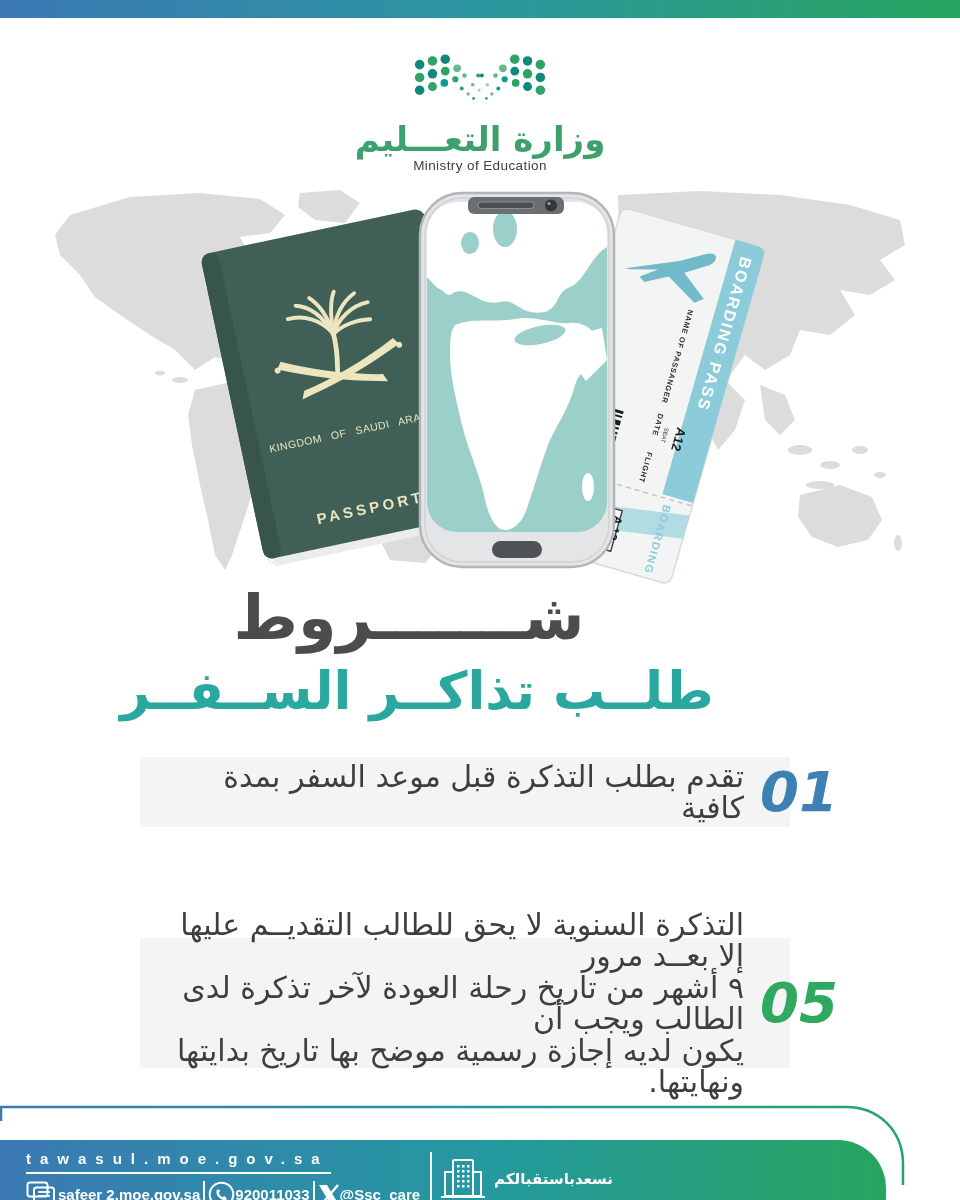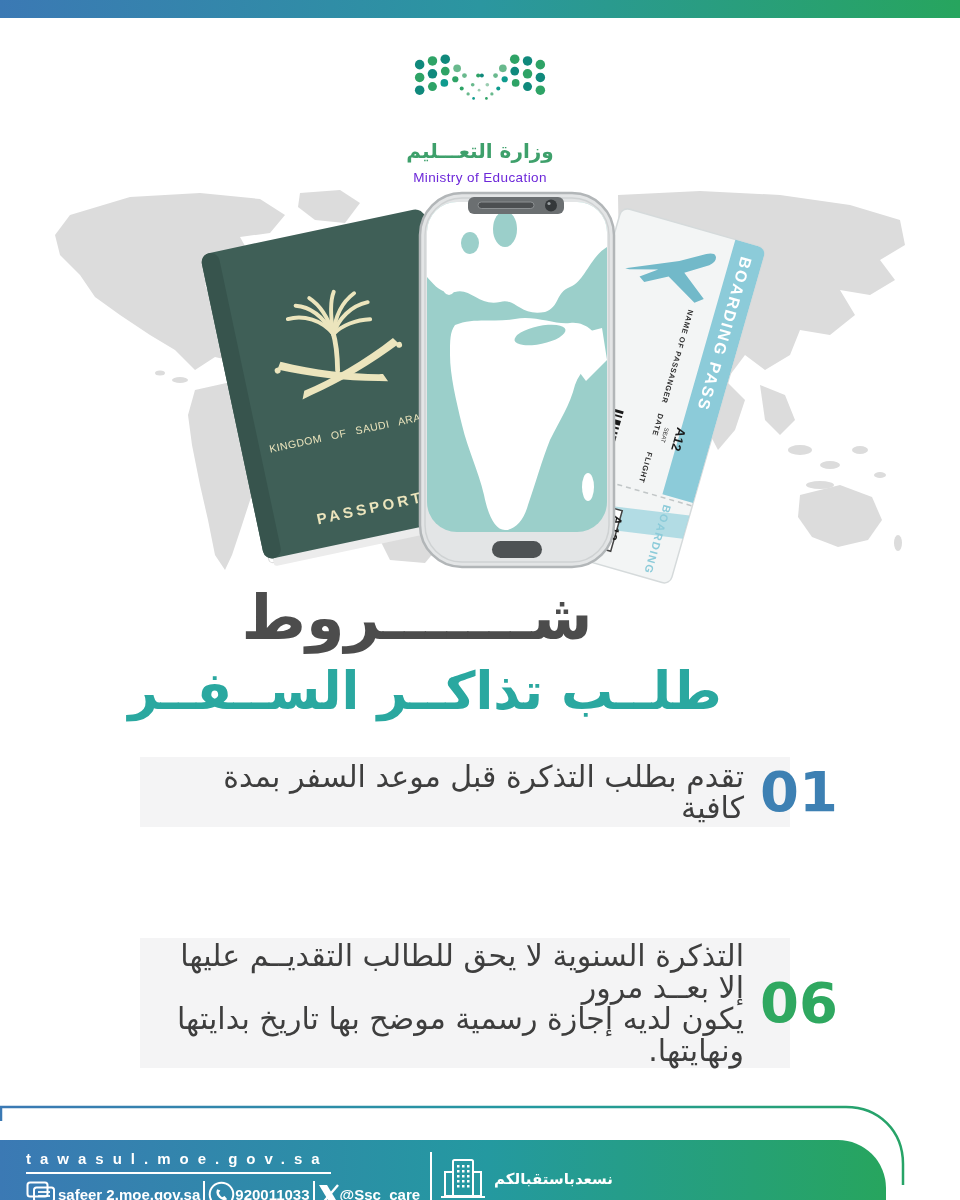--- a/index.html
+++ b/index.html
@@ -3,37 +3,37 @@
 <meta charset="utf-8">
 <style>
   html,body{margin:0;padding:0;background:#ffffff;}
   .canvas{position:relative;width:960px;height:1200px;background:#fff;overflow:hidden;
           font-family:"DejaVu Sans",sans-serif;}
   
   .topbar{position:absolute;left:0;top:0;width:960px;height:18px;
           background:linear-gradient(90deg,#3b79b4 0%,#2b96a0 50%,#27a55e 100%);}
   
   .logo{position:absolute;left:0;top:50px;width:960px;display:flex;flex-direction:column;align-items:center;}
-  .logo .wordmark{margin-top:20px;font-size:20px;font-weight:bold;color:#3ea06b;direction:rtl;line-height:34px;}
-  .logo .en{margin-top:2px;font-size:13.5px;color:#6d28d9;letter-spacing:.4px;
+  .logo .wordmark{margin-top:8px;font-size:34px;font-weight:bold;color:#3ea06b;direction:rtl;line-height:34px;}
+  .logo .en{margin-top:2px;font-size:13.5px;color:#404040;letter-spacing:.4px;
             font-family:"Liberation Sans",sans-serif;}
   
   .illus{position:absolute;left:0;top:185px;width:960px;height:400px;}
   
-  .titleblock{position:absolute;left:12px;top:580px;width:810px;text-align:center;direction:rtl;}
+  .titleblock{position:absolute;left:4px;top:580px;width:810px;text-align:center;direction:rtl;}
   .titleblock .t1{font-size:62px;font-weight:bold;color:#4c4c4c;line-height:76px;}
   .titleblock .t2{font-size:52px;font-weight:bold;color:#2aa8a0;line-height:70px;margin-left:16px;}
   
   .row{position:absolute;left:140px;width:650px;background:#f4f4f5;direction:rtl;
        display:flex;flex-direction:column;justify-content:center;
        padding:0;box-sizing:border-box;}
   .row .txt{padding:0 46px 0 20px;text-align:right;font-size:30px;color:#3e3e3e;line-height:31.5px;}
   .row .num{position:absolute;left:620px;top:50%;transform:translateY(-50%);
             font-size:56px;font-weight:bold;line-height:1;width:90px;text-align:left;
-            font-family:"DejaVu Sans",sans-serif;}
+            font-family:"DejaVu Sans",sans-serif;font-style:italic;}
   .row1{top:757px;height:70px;}
   .row2{top:833px;height:97px;}
   .row3{top:938px;height:130px;}
   .n1{color:#3d80b3;} .n2{color:#1ba69e;} .n3{color:#2fa860;}
   
   .deco{position:absolute;left:0;top:1097px;width:960px;height:103px;}
   .footer{position:absolute;left:0;top:1122px;width:886px;height:78px;
           border-top-right-radius:48px;
           background:linear-gradient(90deg,#3b79b4 0%,#2499a0 55%,#27a55e 100%);
           color:#fff;display:flex;align-items:center;box-sizing:border-box;padding-left:26px;margin-top:18px;}
@@ -238,22 +238,23 @@
   </div>
 
   <div class="row row1">
     <div class="txt">تقدم بطلب التذكرة قبل موعد السفر بمدة كافية</div>
     <div class="num n1">01</div>
   </div>
 
 
   <div class="row row3">
     <div class="txt">التذكرة السنوية لا يحق للطالب التقديــم عليها إلا بعــد مرور</div>
+    <div class="txt">٩ أشهر من تاريخ رحلة العودة لآخر تذكرة لدى الطالب ويجب أن</div>
     <div class="txt">يكون لديه إجازة رسمية موضح بها تاريخ بدايتها ونهايتها.</div>
-    <div class="num n3">06</div>
+    <div class="num n3">05</div>
   </div>
 
   <svg class="deco" viewBox="0 0 960 103">
     <defs>
       <linearGradient id="lineGrad" x1="0" y1="0" x2="960" y2="0" gradientUnits="userSpaceOnUse">
         <stop offset="0" stop-color="#3b79b4"></stop>
           <stop offset="0.55" stop-color="#2499a0"></stop>
           <stop offset="1" stop-color="#27a55e"></stop>
       </linearGradient>
     </defs>

